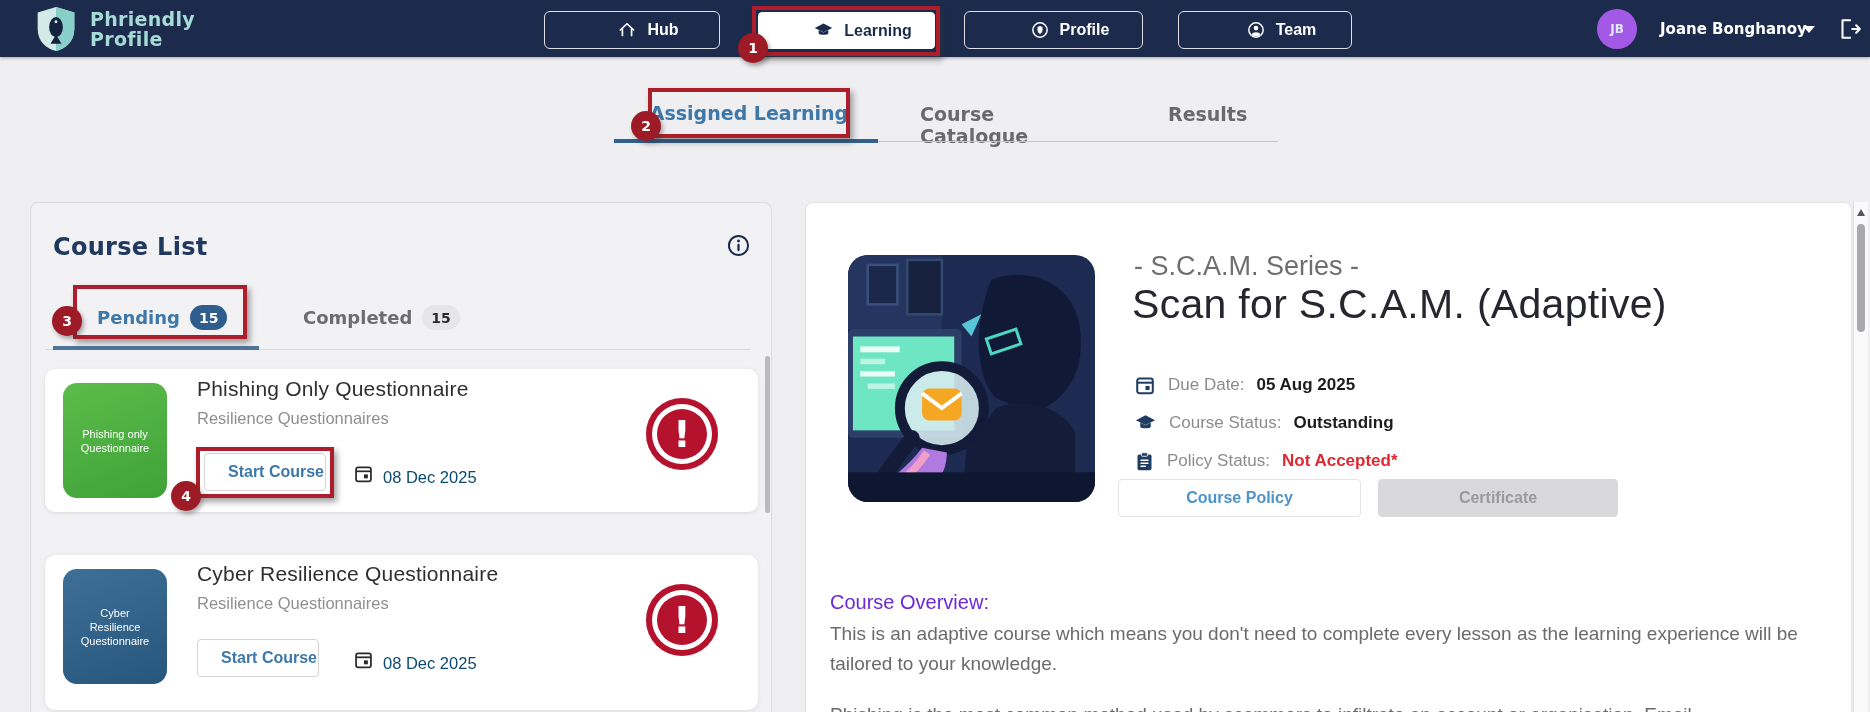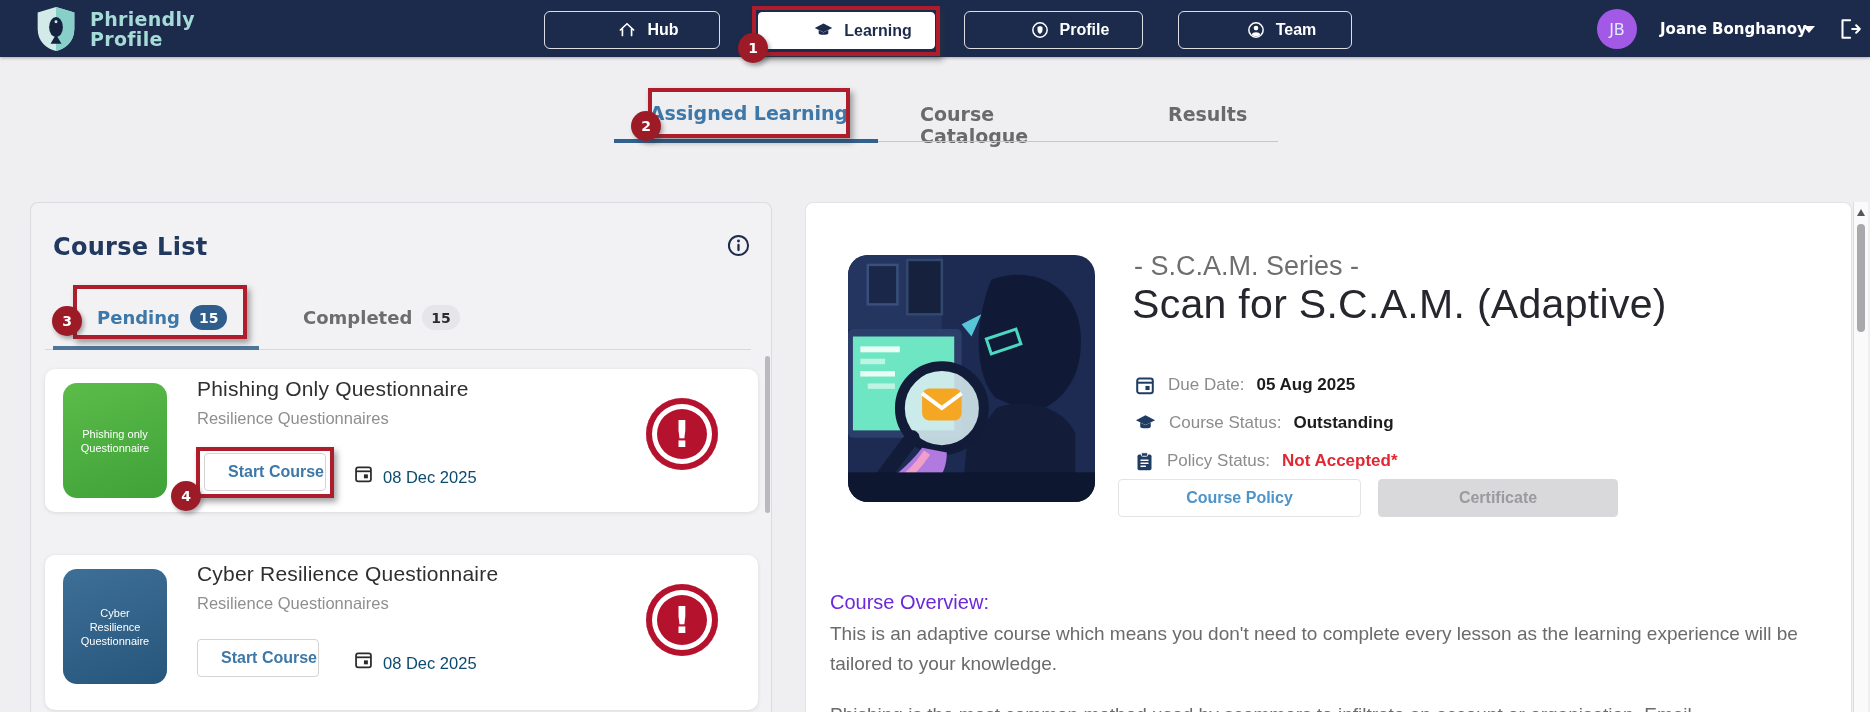--- a/index.html
+++ b/index.html
@@ -12,21 +12,21 @@
   .logo { position:absolute; left:34px; top:5px; display:flex; align-items:center; gap:12px; }
   .logo-text { font-family:"DejaVu Sans", sans-serif; font-weight:bold; font-size:19px; line-height:20px; color:#a6dbd7; letter-spacing:.3px; }
   .nav-btn { position:absolute; top:11px; height:38px; display:flex; align-items:center; justify-content:center; gap:10px;
              border:1.4px solid rgba(255,255,255,.85); border-radius:6px; color:#fff; font-size:16px; font-weight:bold; cursor:pointer; background:transparent;padding-left:32px; }
   .nav-btn.active { background:#fff; color:#1c2b4c; border-color:#fff; border-radius:4px; }
   .nav-hub { left:544px; width:176px; }
   .nav-learning { left:758px; width:177px; top:12px; height:37px; }
   .nav-profile { left:964px; width:179px; }
   .nav-team { left:1178px; width:174px; }
   .avatar { position:absolute; left:1597px; top:9px; width:40px; height:40px; border-radius:50%; background:#a259e6; color:#dfe9ff;
-            display:flex; align-items:center; justify-content:center; font-size:16px; font-weight:normal; font-family:"DejaVu Sans",sans-serif; }
+            display:flex; align-items:center; justify-content:center; font-size:12px; font-weight:bold; font-family:"DejaVu Sans",sans-serif; }
   .user-name { position:absolute; left:1660px; top:20px; color:#fff; font-size:15px; font-weight:bold; font-family:"DejaVu Sans",sans-serif; }
   .caret { position:absolute; left:1803px; top:26px; width:0; height:0; border-left:6px solid transparent; border-right:6px solid transparent; border-top:7px solid #fff; cursor:pointer; }
   .logout { position:absolute; left:1836px; top:16px; cursor:pointer; }
 
   
   .ann-box { position:absolute; border:4px solid #ae1d2c; box-shadow:3px 4px 6px rgba(50,50,50,.45); z-index:9; pointer-events:none; }
   .ann-dot { position:absolute; width:30px; height:30px; border-radius:50%; background:#9c1b26; color:#fff; display:flex; align-items:center; justify-content:center;
              font-size:14px; font-weight:bold; font-family:"DejaVu Sans",sans-serif; z-index:10; box-shadow:2px 3px 4px rgba(50,50,50,.4); pointer-events:none; }
 
   

